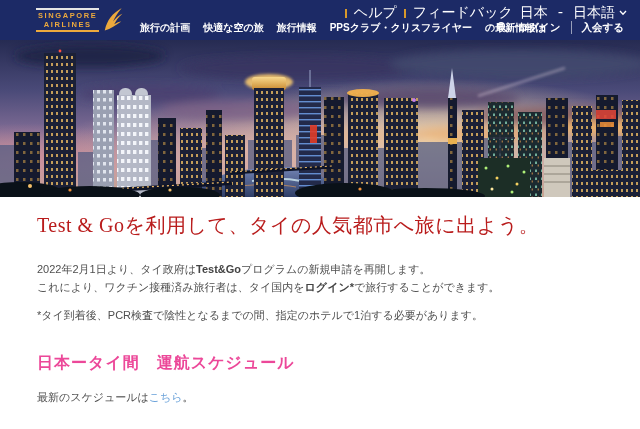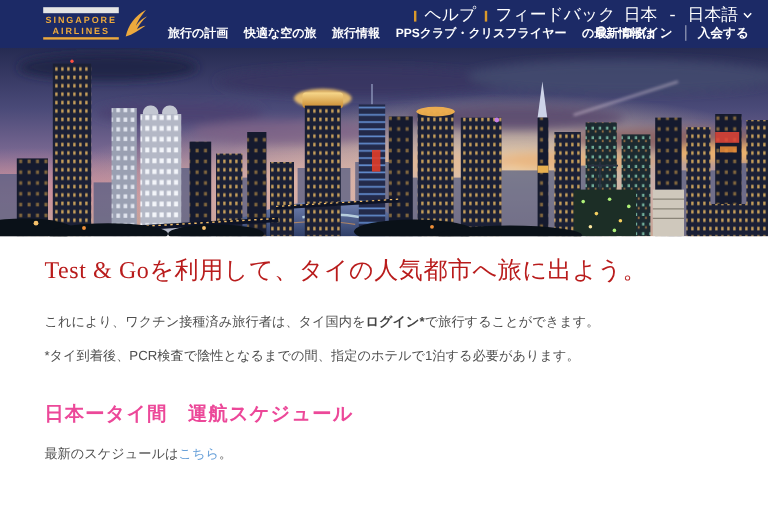--- a/index.html
+++ b/index.html
@@ -3,21 +3,21 @@
 <meta charset="utf-8">
 <style>
   * { box-sizing: border-box; margin: 0; padding: 0; }
   html, body { width: 640px; height: 429px; overflow: hidden; }
   body { font-family: "Liberation Sans", sans-serif; background: #ffffff; }
 
   
   .site-header { position: relative; height: 40px; background: #1c2a66; }
 
   .logo { position: absolute; left: 36px; top: 6px; display: flex; align-items: center; gap: 3px; cursor: pointer; }
-  .logo-text { border-top: 5px solid #e5e5e5; border-bottom: 2px solid #eca93d; padding: 1px 2px; text-align: center; }
+  .logo-text { border-top: 2px solid #e5e5e5; border-bottom: 2px solid #eca93d; padding: 1px 2px; text-align: center; }
   .logo-text span { display: block; color: #eca93d; font-size: 7.5px; font-weight: 700; letter-spacing: 1.6px; line-height: 9px; }
   .bird { width: 22px; height: 27px; }
 
   .main-nav { position: absolute; left: 140px; top: 0; height: 56px; display: flex; align-items: center; gap: 13px; }
   .main-nav a { color: #ffffff; font-size: 10px; font-weight: 700; text-decoration: none; white-space: nowrap; }
 
   .utility { position: absolute; top: 4px; right: 13px; display: flex; align-items: center; gap: 7px; }
   .utility a, .utility .locale { color: #ffffff; font-size: 14px; text-decoration: none; display: flex; align-items: center; gap: 4px; font-family: Liberation Mono, monospace; }
   .gold-bar { width: 2px; height: 9px; background: #d9992b; }
 
@@ -260,20 +260,21 @@
       <circle cx="70" cy="150" r="1.6" fill="#f09038"></circle>
     <circle cx="170" cy="150" r="1.6" fill="#f5c06a"></circle>
       <circle cx="360" cy="149" r="1.6" fill="#f09038"></circle>
   </svg>
 </section>
 
 <main>
   <h1 class="page-title">Test &amp; Goを利用して、タイの人気都市へ旅に出よう。</h1>
 
   <div class="intro">
+    <p><span>2022年2月1日より、タイ政府は</span><strong>Test&amp;Go</strong><span>プログラムの新規申請を再開します。</span></p>
     <p><span>これにより、ワクチン接種済み旅行者は、タイ国内を</span><strong>ログイン*</strong><span>で旅行することができます。</span></p>
   </div>
 
   <div class="notes">
     <p>*タイ到着後、PCR検査で陰性となるまでの間、指定のホテルで1泊する必要があります。</p>
   </div>
 
   <h2 class="schedule-heading">日本ータイ間　運航スケジュール</h2>
 
   <div class="sched">

